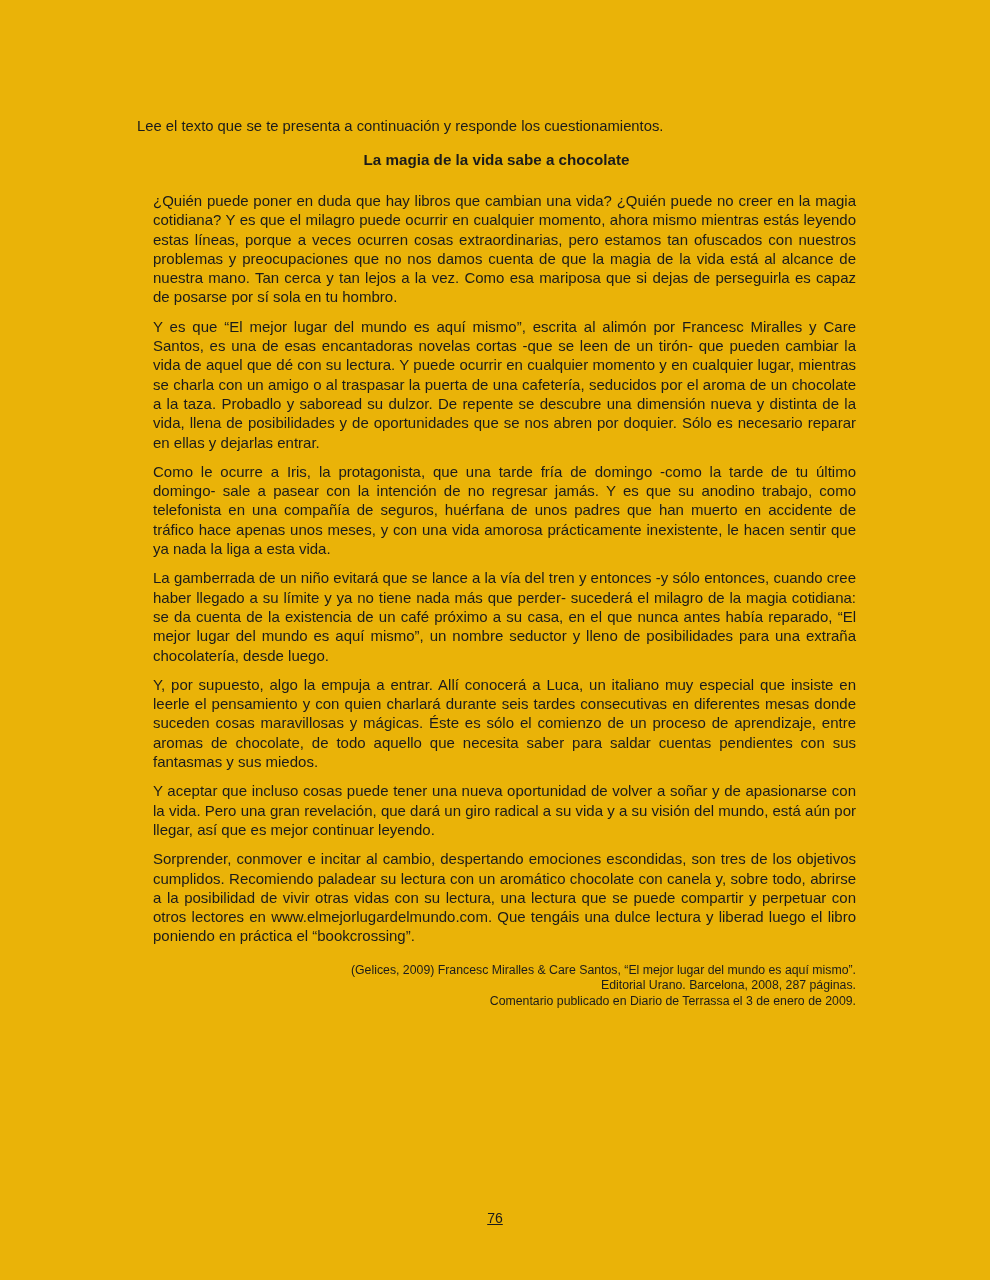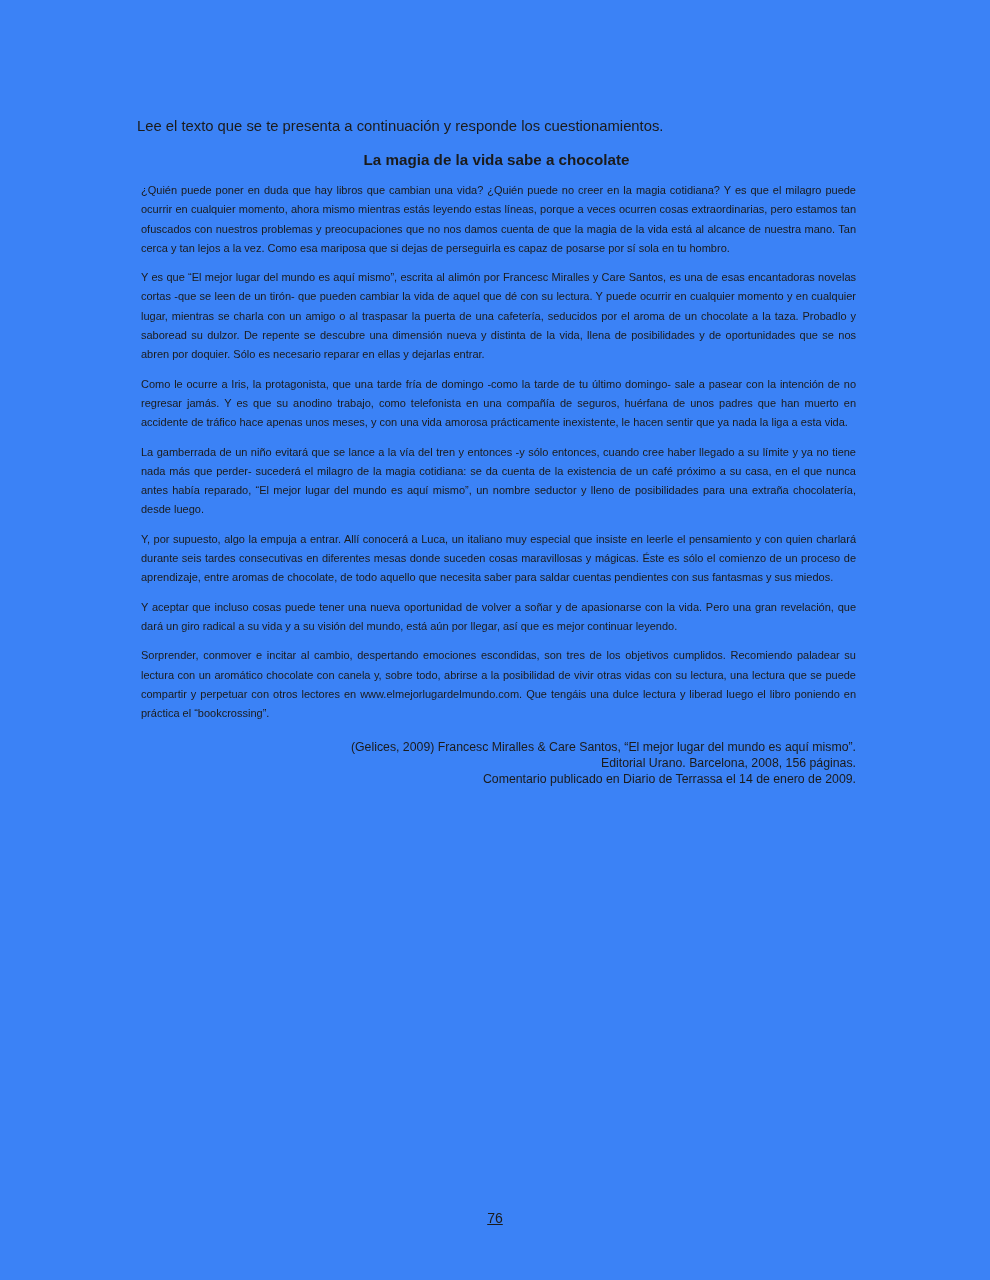--- a/index.html
+++ b/index.html
@@ -4,47 +4,47 @@
 <style>
   html, body {
     margin: 0;
     padding: 0;
     background: #ffffff;
   }
   .page {
     position: relative;
     width: 990px;
     height: 1280px;
-    background: #3b82f6;
+    background: #eab308;
     font-family: "Liberation Sans", sans-serif;
     color: #1b1b1b;
     overflow: hidden;
   }
   .content {
     position: absolute;
     left: 137px;
     top: 117px;
     width: 719px;
   }
   .instruction {
     font-size: 14.8px;
     line-height: 19px;
     margin: 0 0 15px 0;
   }
   .doc-title {
     font-size: 15.2px;
     font-weight: 700;
     text-align: center;
-    margin: 0 0 13px 0;
+    margin: 0 0 23px 0;
   }
   .body-text p {
-    font-size: 11px;
+    font-size: 15px;
     line-height: 19.3px;
     text-align: justify;
-    margin: 0 0 10px 4px;
+    margin: 0 0 10px 16px;
     hyphens: none;
   }
   .citation {
     margin-top: 17px;
     text-align: right;
     font-size: 12.3px;
     line-height: 15.6px;
     color: #1b1b1b;
   }
   .citation div {
@@ -75,19 +75,19 @@
         <p>Y es que “El mejor lugar del mundo es aquí mismo”, escrita al alimón por Francesc Miralles y Care Santos, es una de esas encantadoras novelas cortas -que se leen de un tirón- que pueden cambiar la vida de aquel que dé con su lectura. Y puede ocurrir en cualquier momento y en cualquier lugar, mientras se charla con un amigo o al traspasar la puerta de una cafetería, seducidos por el aroma de un chocolate a la taza. Probadlo y saboread su dulzor. De repente se descubre una dimensión nueva y distinta de la vida, llena de posibilidades y de oportunidades que se nos abren por doquier. Sólo es necesario reparar en ellas y dejarlas entrar.</p>
         <p>Como le ocurre a Iris, la protagonista, que una tarde fría de domingo -como la tarde de tu último domingo- sale a pasear con la intención de no regresar jamás. Y es que su anodino trabajo, como telefonista en una compañía de seguros, huérfana de unos padres que han muerto en accidente de tráfico hace apenas unos meses, y con una vida amorosa prácticamente inexistente, le hacen sentir que ya nada la liga a esta vida.</p>
         <p>La gamberrada de un niño evitará que se lance a la vía del tren y entonces -y sólo entonces, cuando cree haber llegado a su límite y ya no tiene nada más que perder- sucederá el milagro de la magia cotidiana: se da cuenta de la existencia de un café próximo a su casa, en el que nunca antes había reparado, “El mejor lugar del mundo es aquí mismo”, un nombre seductor y lleno de posibilidades para una extraña chocolatería, desde luego.</p>
         <p>Y, por supuesto, algo la empuja a entrar. Allí conocerá a Luca, un italiano muy especial que insiste en leerle el pensamiento y con quien charlará durante seis tardes consecutivas en diferentes mesas donde suceden cosas maravillosas y mágicas. Éste es sólo el comienzo de un proceso de aprendizaje, entre aromas de chocolate, de todo aquello que necesita saber para saldar cuentas pendientes con sus fantasmas y sus miedos.</p>
         <p>Y aceptar que incluso cosas puede tener una nueva oportunidad de volver a soñar y de apasionarse con la vida. Pero una gran revelación, que dará un giro radical a su vida y a su visión del mundo, está aún por llegar, así que es mejor continuar leyendo.</p>
         <p>Sorprender, conmover e incitar al cambio, despertando emociones escondidas, son tres de los objetivos cumplidos. Recomiendo paladear su lectura con un aromático chocolate con canela y, sobre todo, abrirse a la posibilidad de vivir otras vidas con su lectura, una lectura que se puede compartir y perpetuar con otros lectores en www.elmejorlugardelmundo.com. Que tengáis una dulce lectura y liberad luego el libro poniendo en práctica el “bookcrossing”.</p>
       </div>
 
     <div class="citation">
         <div>(Gelices, 2009) Francesc Miralles &amp; Care Santos, “El mejor lugar del mundo es aquí mismo”.</div>
-        <div>Editorial Urano. Barcelona, 2008, 156 páginas.</div>
-        <div>Comentario publicado en Diario de Terrassa el 14 de enero de 2009.</div>
+        <div>Editorial Urano. Barcelona, 2008, 287 páginas.</div>
+        <div>Comentario publicado en Diario de Terrassa el 3 de enero de 2009.</div>
       </div>
   </div>
 
   <div class="page-number">76</div>
 </div>
 
 </body></html>

